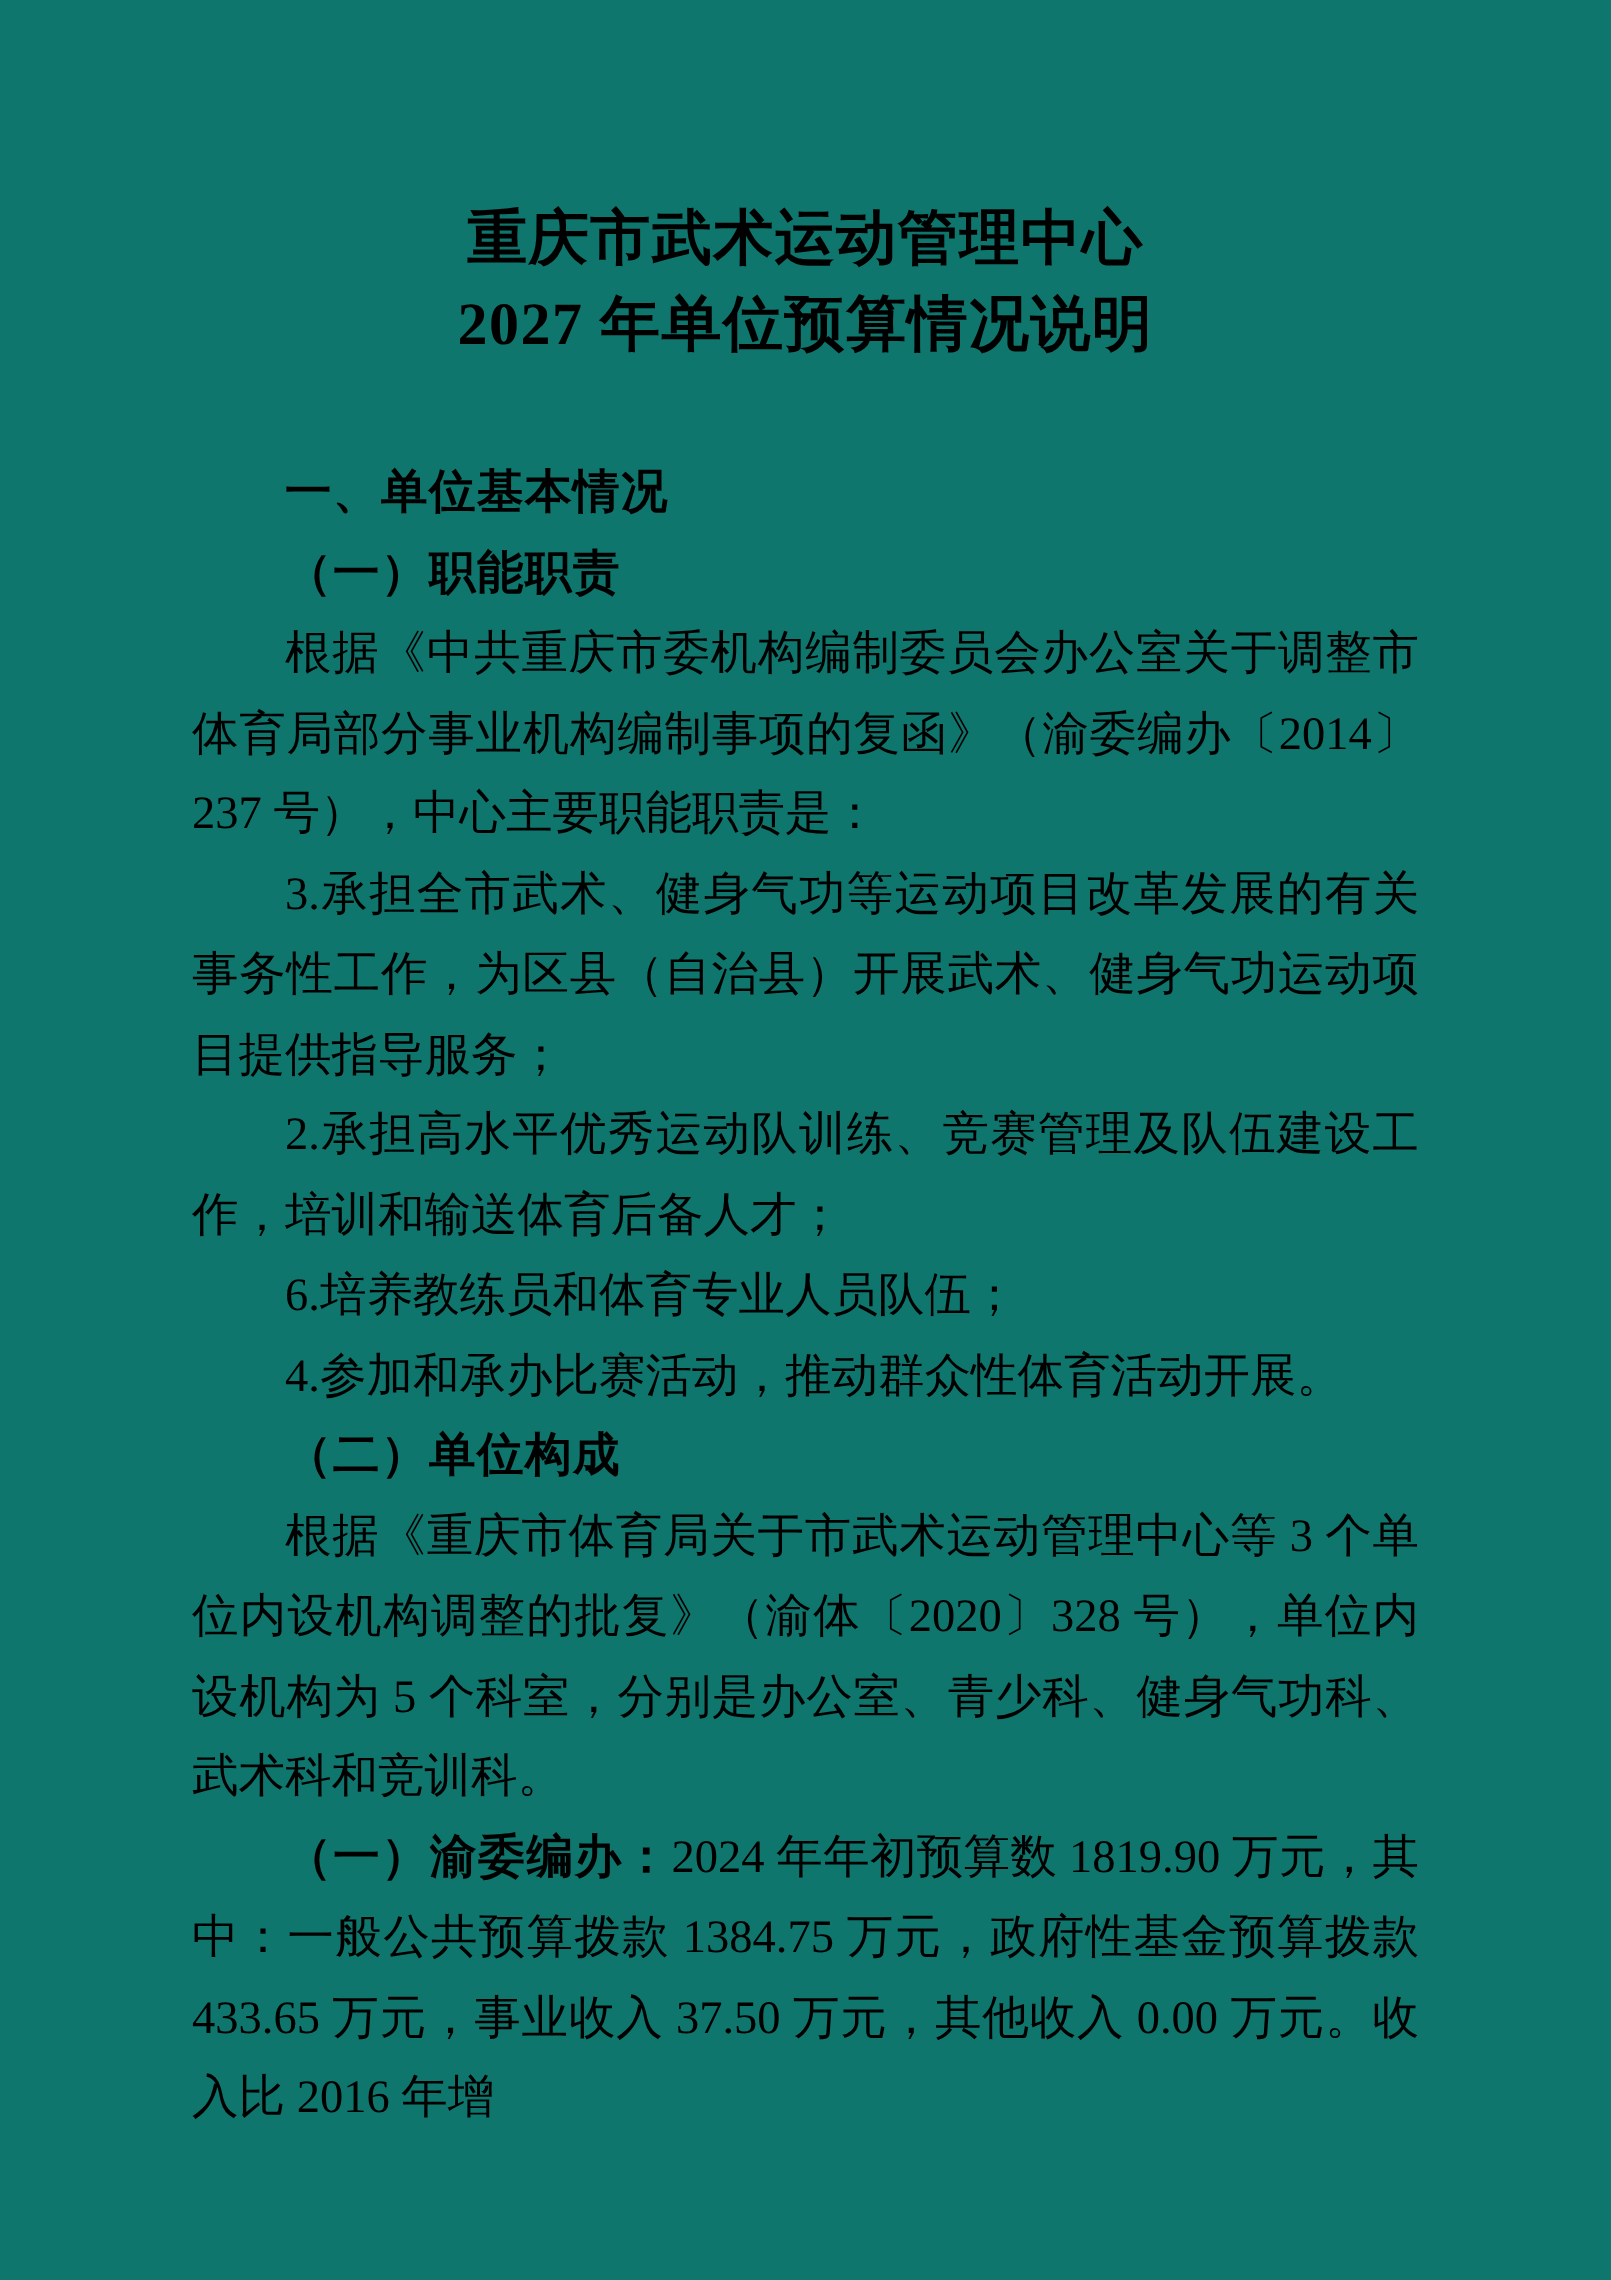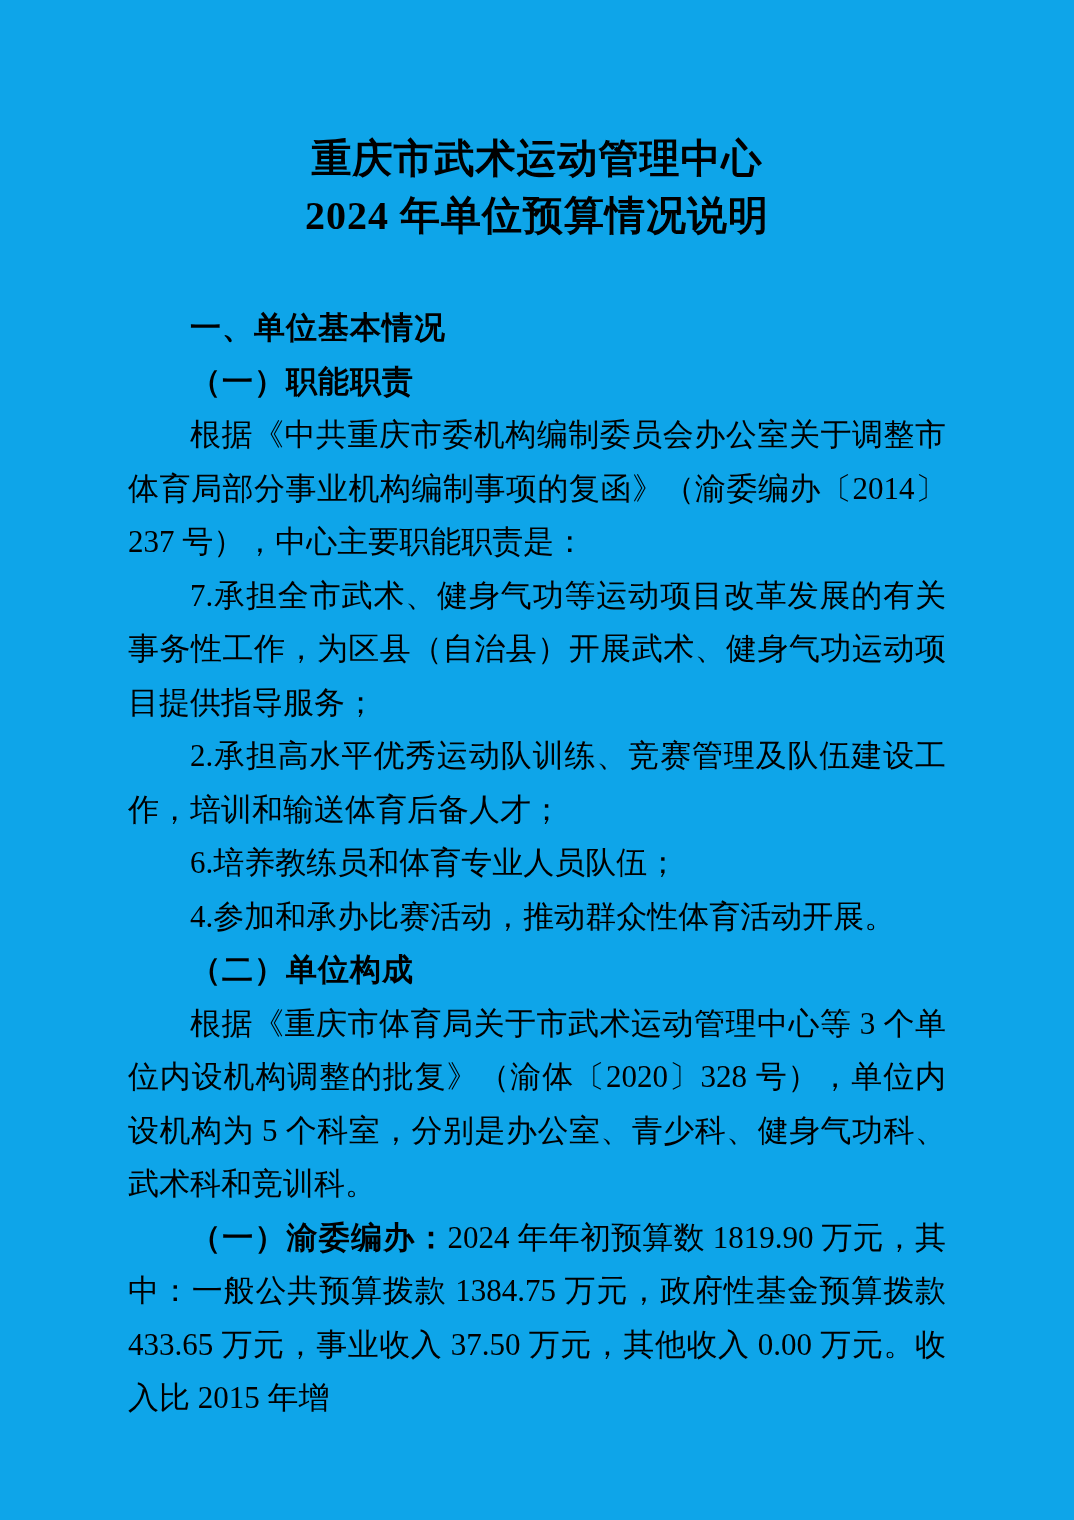--- a/index.html
+++ b/index.html
@@ -1,21 +1,21 @@
 <!DOCTYPE html>
 <html><head>
 <meta charset="utf-8">
 <style>
   * { margin: 0; padding: 0; box-sizing: border-box; }
   html, body { background: #ffffff; }
   .page {
     position: relative;
     width: 1074px;
     height: 1520px;
-    background: #0ea5e9;
+    background: #0f766e;
     overflow: hidden;
     color: #000000;
   }
   .content {
     position: absolute;
     left: 128px;
     top: 130px;
     width: 818px;
   }
   .doc-title {
@@ -53,41 +53,41 @@
   }
 </style>
 </head>
 <body>
 
 <div class="page">
   <div class="content">
 
     <div class="doc-title">
       <div>重庆市武术运动管理中心</div>
-      <div>2024 年单位预算情况说明</div>
+      <div>2027 年单位预算情况说明</div>
     </div>
 
     <div class="body-text">
 
       <p class="heading-sans">一、单位基本情况</p>
 
       <p class="heading-kai">（一）职能职责</p>
 
       <p>根据《中共重庆市委机构编制委员会办公室关于调整市体育局部分事业机构编制事项的复函》（渝委编办〔2014〕237 号），中心主要职能职责是：</p>
 
-      <p>7.承担全市武术、健身气功等运动项目改革发展的有关事务性工作，为区县（自治县）开展武术、健身气功运动项目提供指导服务；</p>
+      <p>3.承担全市武术、健身气功等运动项目改革发展的有关事务性工作，为区县（自治县）开展武术、健身气功运动项目提供指导服务；</p>
 
       <p>2.承担高水平优秀运动队训练、竞赛管理及队伍建设工作，培训和输送体育后备人才；</p>
 
       <p>6.培养教练员和体育专业人员队伍；</p>
 
       <p>4.参加和承办比赛活动，推动群众性体育活动开展。</p>
 
       <p class="heading-kai">（二）单位构成</p>
 
       <p>根据《重庆市体育局关于市武术运动管理中心等 3 个单位内设机构调整的批复》（渝体〔2020〕328 号），单位内设机构为 5 个科室，分别是办公室、青少科、健身气功科、武术科和竞训科。</p>
 
 
-      <p><span class="lead-bold">（一）渝委编办：</span><span>2024 年年初预算数 1819.90 万元，其中：一般公共预算拨款 1384.75 万元，政府性基金预算拨款 433.65 万元，事业收入 37.50 万元，其他收入 0.00 万元。收入比 2015 年增</span></p>
+      <p><span class="lead-bold">（一）渝委编办：</span><span>2024 年年初预算数 1819.90 万元，其中：一般公共预算拨款 1384.75 万元，政府性基金预算拨款 433.65 万元，事业收入 37.50 万元，其他收入 0.00 万元。收入比 2016 年增</span></p>
 
     </div>
   </div>
 </div>
 
 </body></html>

